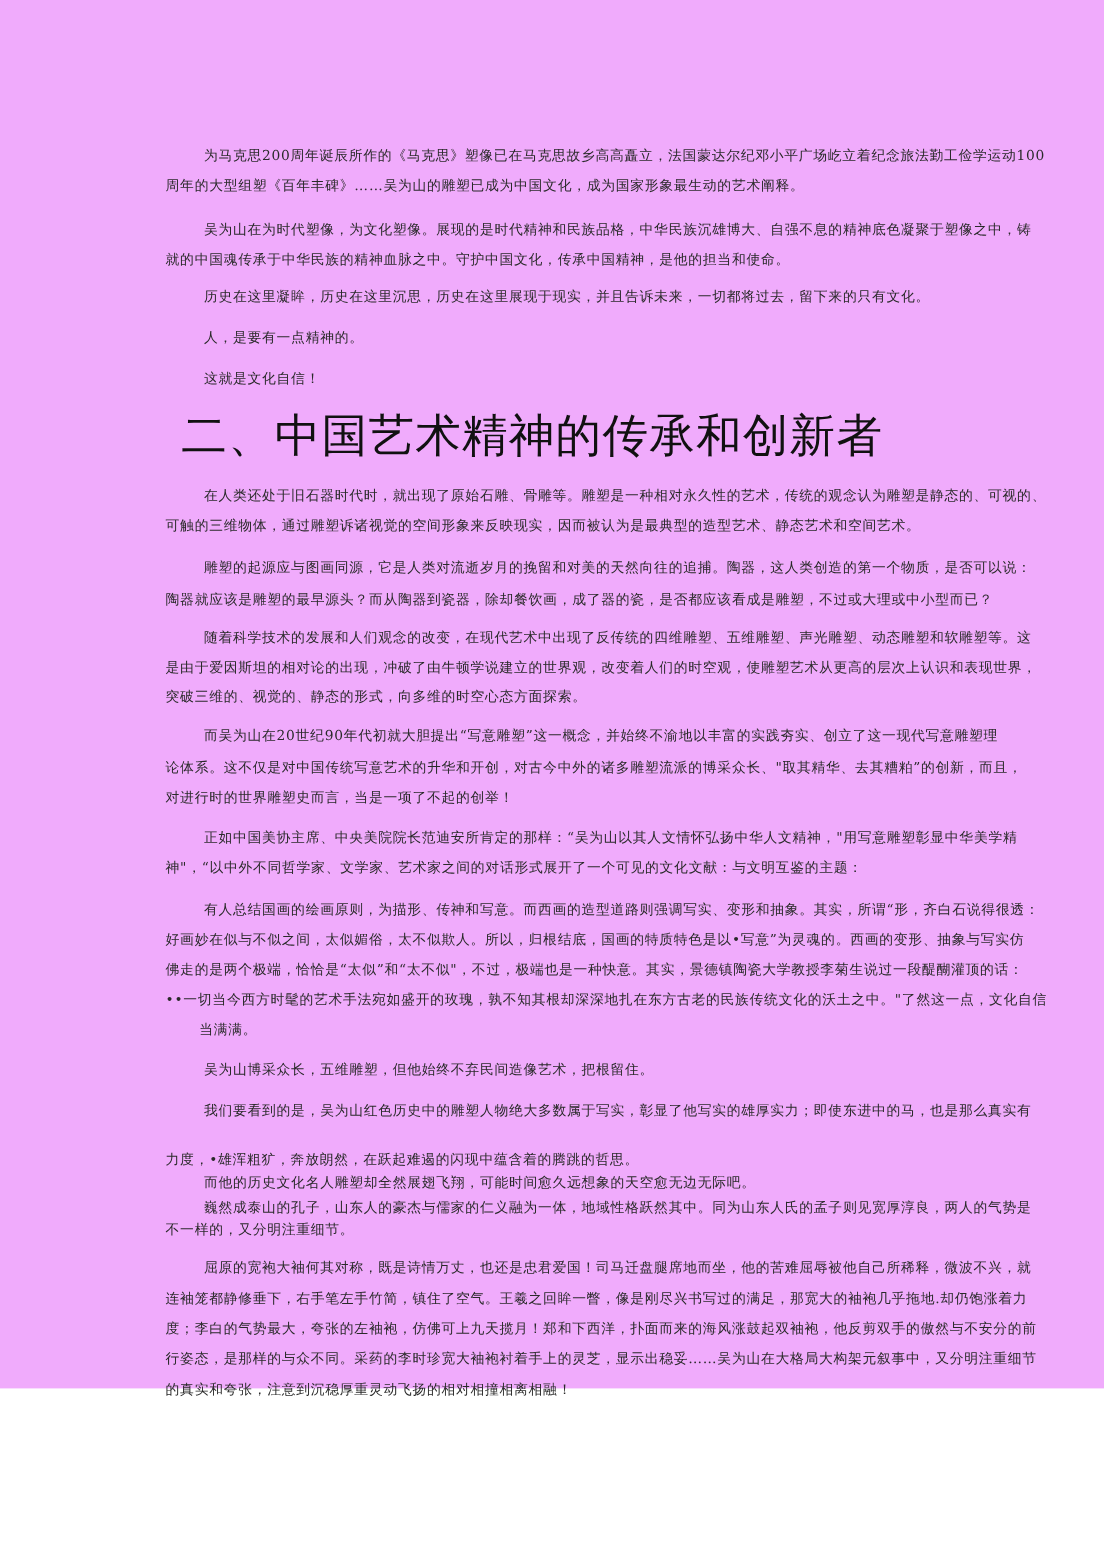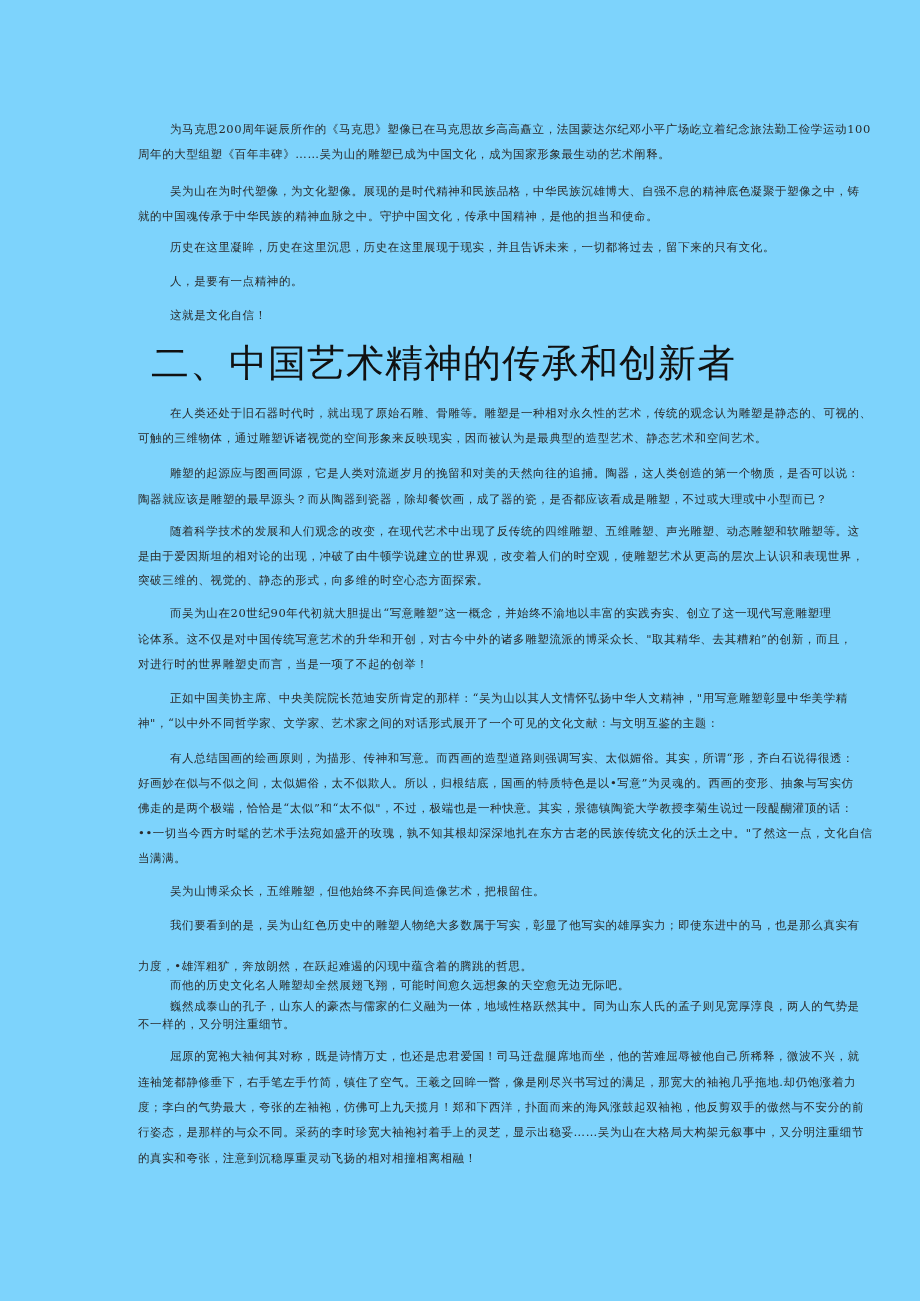--- a/index.html
+++ b/index.html
@@ -1,18 +1,18 @@
 <!DOCTYPE html>
 <html><head>
 <meta charset="utf-8">
 <style>
   html, body { margin: 0; padding: 0; background: #ffffff; }
   body { width: 920px; height: 1301px; position: relative; overflow: hidden;
          font-family: "DejaVu Serif", "Liberation Serif", serif; color: #222; }
-  .page { position: absolute; left: 0; top: 0; width: 920px; height: 1301px; background: #7dd3fc; }
+  .page { position: absolute; left: 0; top: 0; width: 920px; height: 1157px; background: #f0abfc; }
   .line { position: absolute; left: 138px; width: 650px; font-size: 11.5px; line-height: 16px;
           white-space: nowrap; letter-spacing: 0.6px; color: #2a2a2a; }
   .line.indent { left: 170px; }
   .heading { position: absolute; left: 151px; top: 343px; font-size: 38px; line-height: 40px;
              font-family: "DejaVu Sans", "Liberation Sans", sans-serif; font-weight: normal;
              color: #111; letter-spacing: 1px; white-space: nowrap; }
 </style>
 </head>
 <body>
 
@@ -40,25 +40,25 @@
   <div class="line" style="top:548px;">是由于爱因斯坦的相对论的出现，冲破了由牛顿学说建立的世界观，改变着人们的时空观，使雕塑艺术从更高的层次上认识和表现世界，</div>
   <div class="line" style="top:572px;">突破三维的、视觉的、静态的形式，向多维的时空心态方面探索。</div>
 
   <div class="line indent" style="top:605px;">而吴为山在20世纪90年代初就大胆提出“写意雕塑”这一概念，并始终不渝地以丰富的实践夯实、创立了这一现代写意雕塑理</div>
   <div class="line" style="top:631px;">论体系。这不仅是对中国传统写意艺术的升华和开创，对古今中外的诸多雕塑流派的博采众长、"取其精华、去其糟粕”的创新，而且，</div>
   <div class="line" style="top:656px;">对进行时的世界雕塑史而言，当是一项了不起的创举！</div>
 
   <div class="line indent" style="top:690px;">正如中国美协主席、中央美院院长范迪安所肯定的那样：“吴为山以其人文情怀弘扬中华人文精神，"用写意雕塑彰显中华美学精</div>
   <div class="line" style="top:715px;">神"，“以中外不同哲学家、文学家、艺术家之间的对话形式展开了一个可见的文化文献：与文明互鉴的主题：</div>
 
-  <div class="line indent" style="top:750px;">有人总结国画的绘画原则，为描形、传神和写意。而西画的造型道路则强调写实、太似媚俗。其实，所谓“形，齐白石说得很透：</div>
+  <div class="line indent" style="top:750px;">有人总结国画的绘画原则，为描形、传神和写意。而西画的造型道路则强调写实、变形和抽象。其实，所谓“形，齐白石说得很透：</div>
   <div class="line" style="top:775px;">好画妙在似与不似之间，太似媚俗，太不似欺人。所以，归根结底，国画的特质特色是以•写意”为灵魂的。西画的变形、抽象与写实仿</div>
   <div class="line" style="top:800px;">佛走的是两个极端，恰恰是“太似”和“太不似"，不过，极端也是一种快意。其实，景德镇陶瓷大学教授李菊生说过一段醍醐灌顶的话：</div>
   <div class="line" style="top:825px;">••一切当今西方时髦的艺术手法宛如盛开的玫瑰，孰不知其根却深深地扎在东方古老的民族传统文化的沃土之中。"了然这一点，文化自信</div>
-  <div class="line" style="top:850px;">当满满。</div>
+  <div class="line" style="top:850px;margin-left:28px;">当满满。</div>
 
   <div class="line indent" style="top:883px;">吴为山博采众长，五维雕塑，但他始终不弃民间造像艺术，把根留住。</div>
 
   <div class="line indent" style="top:917px;">我们要看到的是，吴为山红色历史中的雕塑人物绝大多数属于写实，彰显了他写实的雄厚实力；即使东进中的马，也是那么真实有</div>
   <div class="line" style="top:958px;">力度，•雄浑粗犷，奔放朗然，在跃起难遏的闪现中蕴含着的腾跳的哲思。</div>
 
   <div class="line indent" style="top:977px;">而他的历史文化名人雕塑却全然展翅飞翔，可能时间愈久远想象的天空愈无边无际吧。</div>
 
   <div class="line indent" style="top:998px;">巍然成泰山的孔子，山东人的豪杰与儒家的仁义融为一体，地域性格跃然其中。同为山东人氏的孟子则见宽厚淳良，两人的气势是</div>
   <div class="line" style="top:1016px;">不一样的，又分明注重细节。</div>

